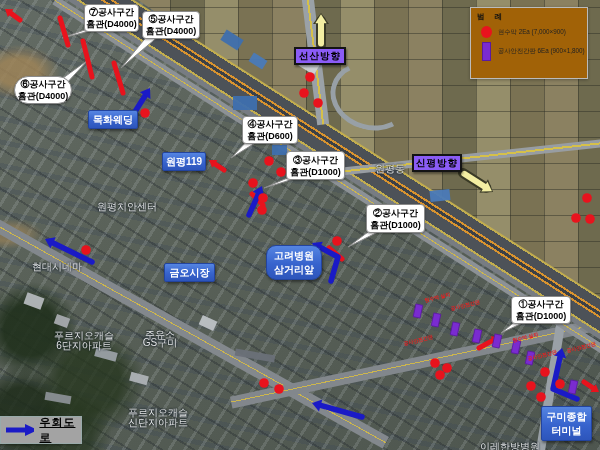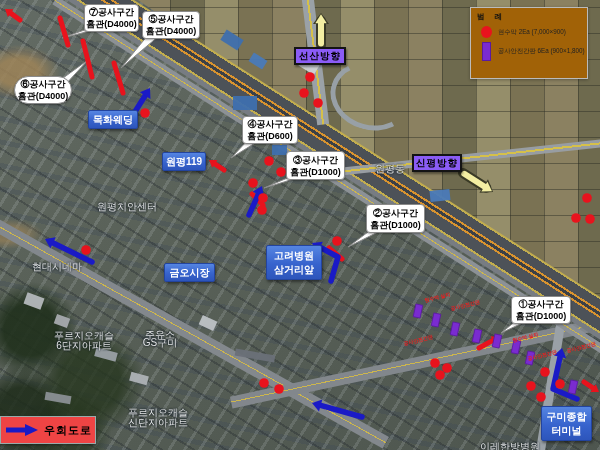--- a/index.html
+++ b/index.html
@@ -44,21 +44,21 @@
   .blabel{position:absolute;background:linear-gradient(180deg,#5585e2 0%,#3763cd 55%,#2d55bb 100%);border:1px solid #23449e;border-radius:2px;color:#fff;font-weight:bold;font-size:10px;line-height:14px;display:flex;flex-direction:column;align-items:center;justify-content:center;box-shadow:1px 2px 3px rgba(0,0,0,.45);}
   .rnote{position:absolute;color:#e42222;font-size:5px;font-weight:bold;white-space:nowrap;transform:rotate(-14deg);}
 
   .legend{position:absolute;left:470px;top:7px;width:118px;height:72px;background:#a16207;border:1px solid #bbb;box-shadow:0 1px 3px rgba(0,0,0,.3);padding:4px 6px;box-sizing:border-box;}
   .ltitle{font-size:7.5px;font-weight:bold;letter-spacing:4px;color:#111;margin-bottom:2px;}
   .litem{display:flex;align-items:center;margin-top:4px;}
   .lsw-dot{width:11px;height:12px;border-radius:50%;background:#e8131d;margin:0 6px 0 4px;flex:none;}
   .lsw-rect{width:9px;height:19px;background:#7a2bd0;border:1px solid #5a1aa0;margin:0 7px 0 5px;flex:none;box-sizing:border-box;}
   .ltext{font-size:6.3px;color:#222;white-space:nowrap;}
 
-  .bypass{position:absolute;left:0;top:416px;width:96px;height:28px;background:#ef4444;border:1px solid #9aa;display:flex;align-items:center;box-shadow:0 1px 2px rgba(0,0,0,.3);box-sizing:border-box;}
+  .bypass{position:absolute;left:0;top:416px;width:82px;height:28px;background:#a3a3a3;border:1px solid #9aa;display:flex;align-items:center;box-shadow:0 1px 2px rgba(0,0,0,.3);box-sizing:border-box;text-decoration:underline;}
   .bypass span{font-size:11px;font-weight:bold;color:#000;margin-left:5px;letter-spacing:1px;}
 </style>
 </head>
 <body>
 
 <div id="canvas">
 
   <div class="base"></div>
   <div class="farmland"></div>
   <div class="woods"></div>
@@ -214,21 +214,21 @@
       <div class="ylabel" style="left: 412px; top: 154px; width: 50px; height: 18px;">신평방향</div>
       <div class="blabel" style="left: 88px; top: 110px; width: 48px; height: 17px;">
         <span>목화웨딩</span>
       </div>
       <div class="blabel" style="left: 162px; top: 152px; width: 42px; height: 17px;">
         <span>원평119</span>
       </div>
       <div class="blabel" style="left: 164px; top: 263px; width: 49px; height: 17px;">
         <span>금오시장</span>
       </div>
-      <div class="blabel" style="left: 266px; top: 245px; width: 54px; height: 33px;">
+      <div class="blabel" style="left: 266px; top: 245px; width: 54px; height: 33px; border-radius: 10px;">
         <span>고려병원</span>
         <span>삼거리앞</span>
       </div>
       <div class="blabel" style="left: 541px; top: 406px; width: 49px; height: 33px;">
         <span>구미종합</span>
         <span>터미널</span>
       </div>
     </div>
 
   <div class="legend">

